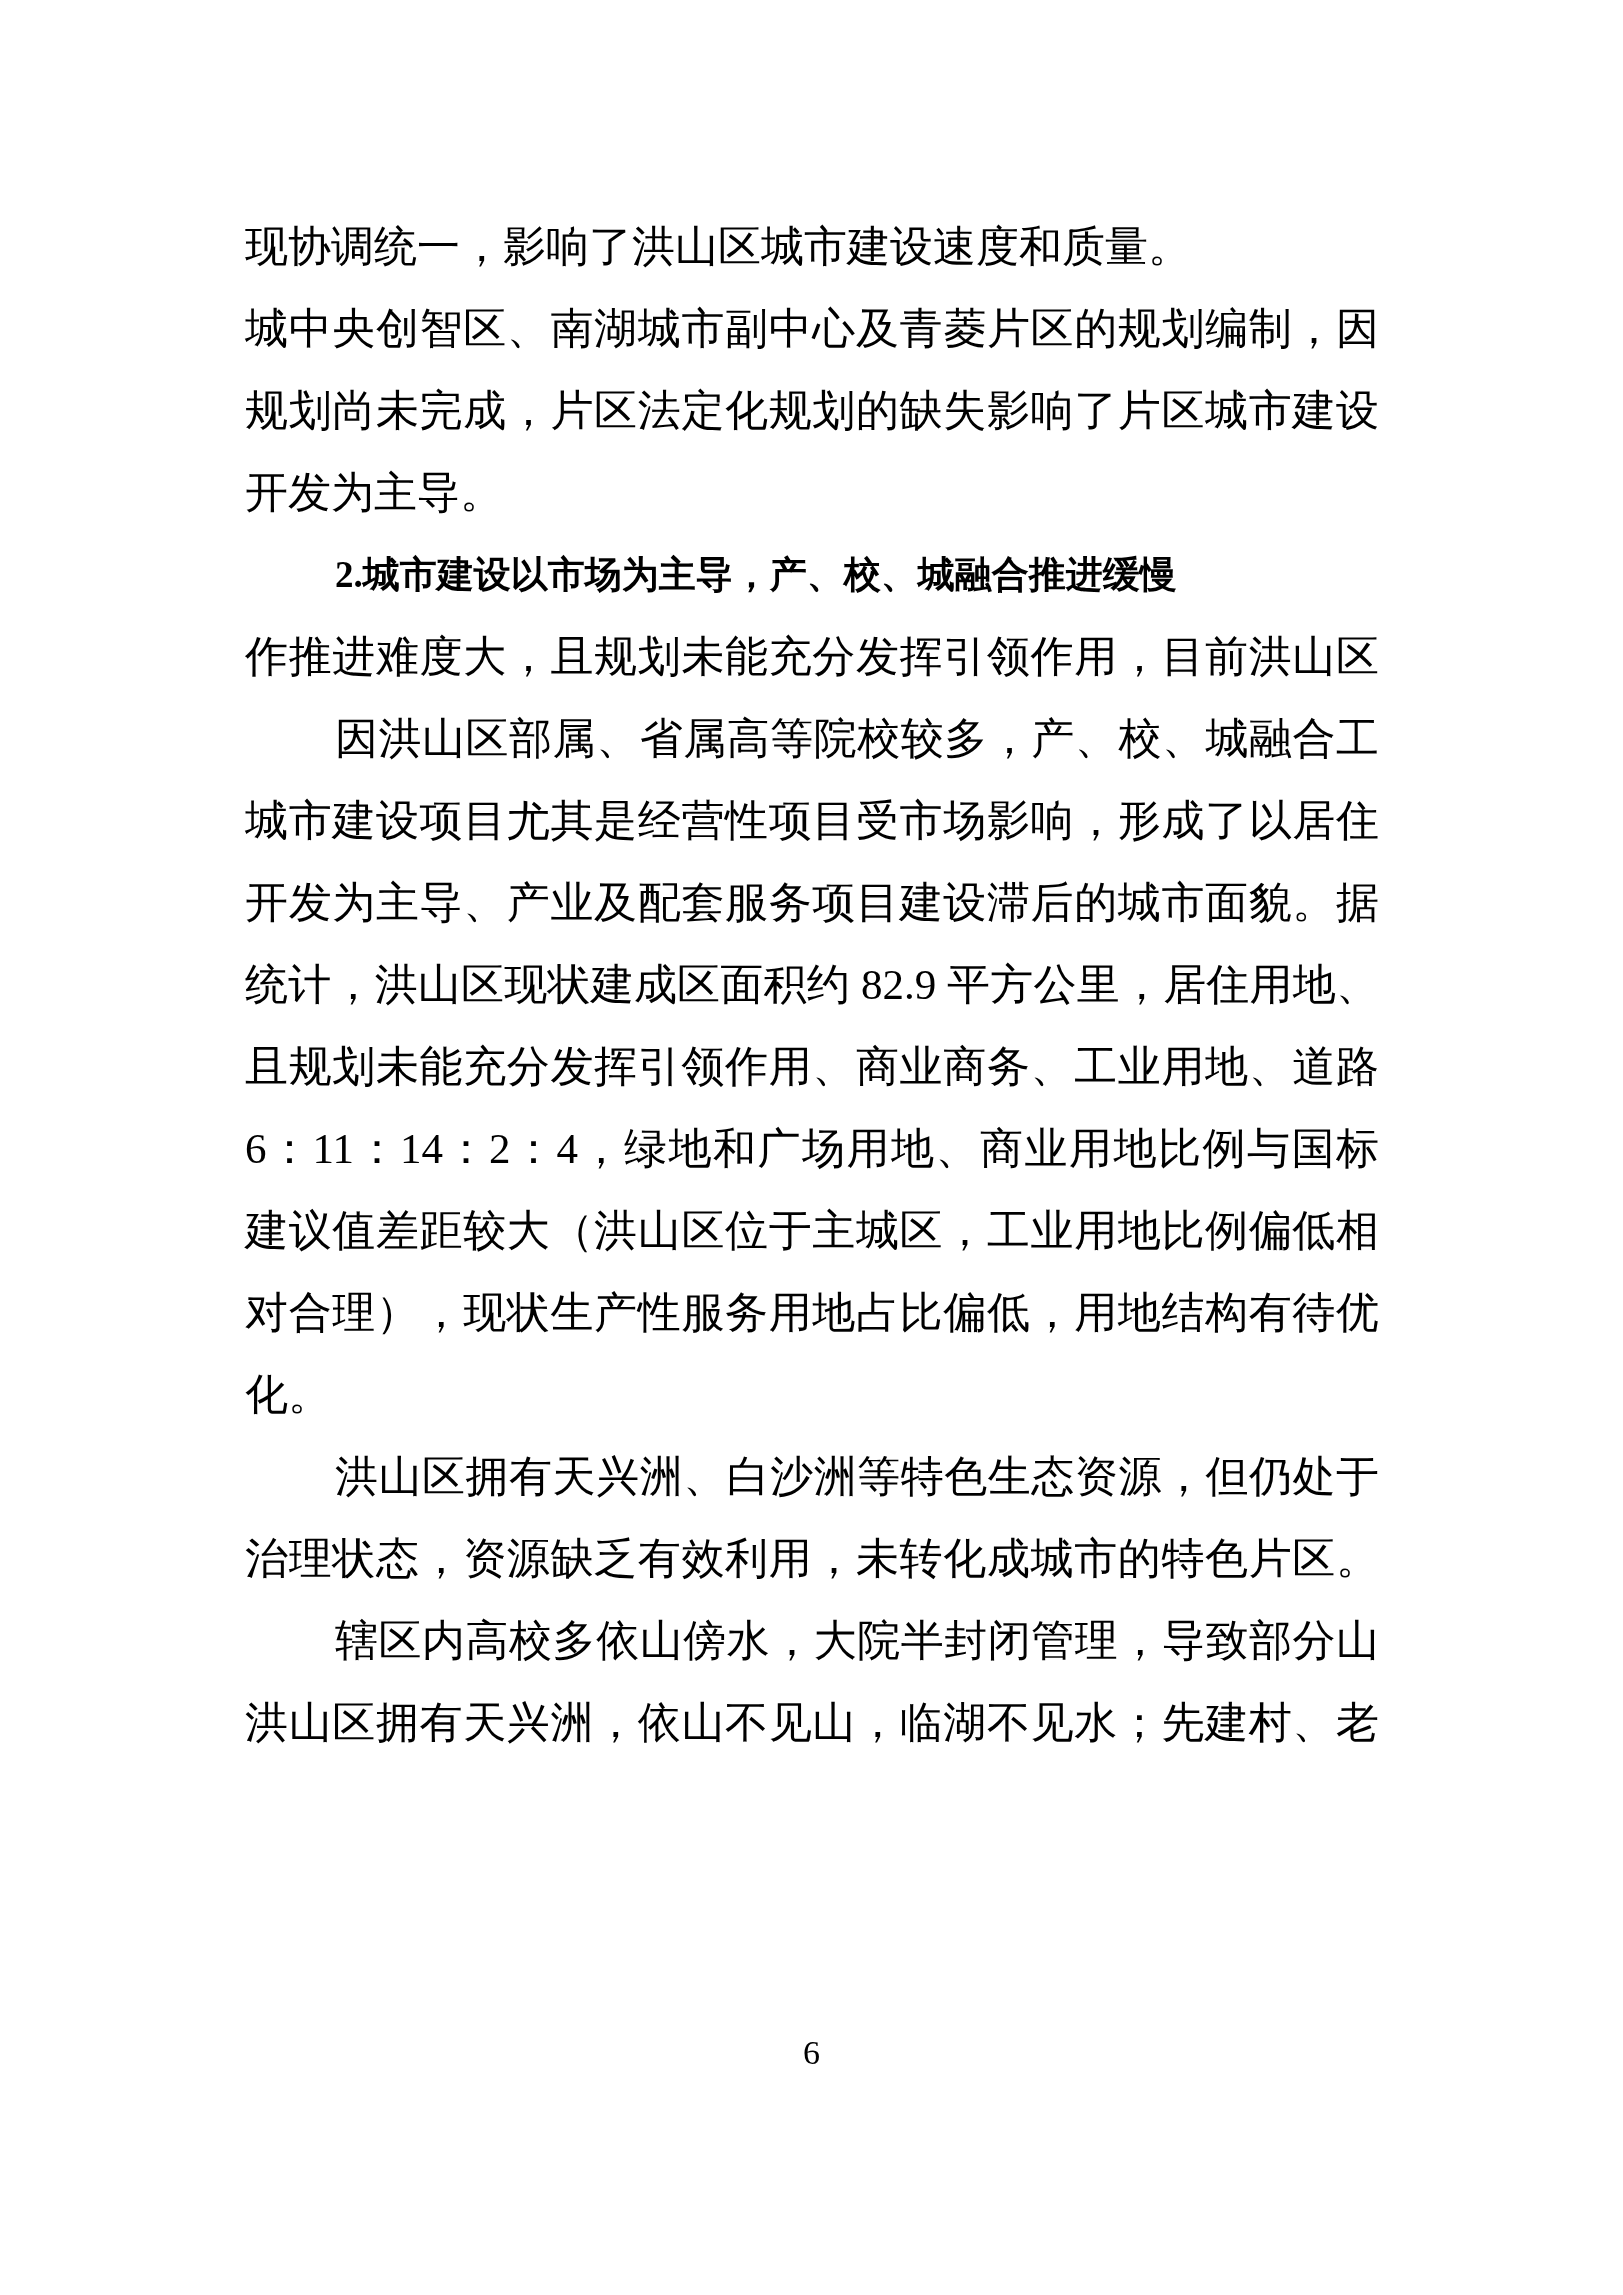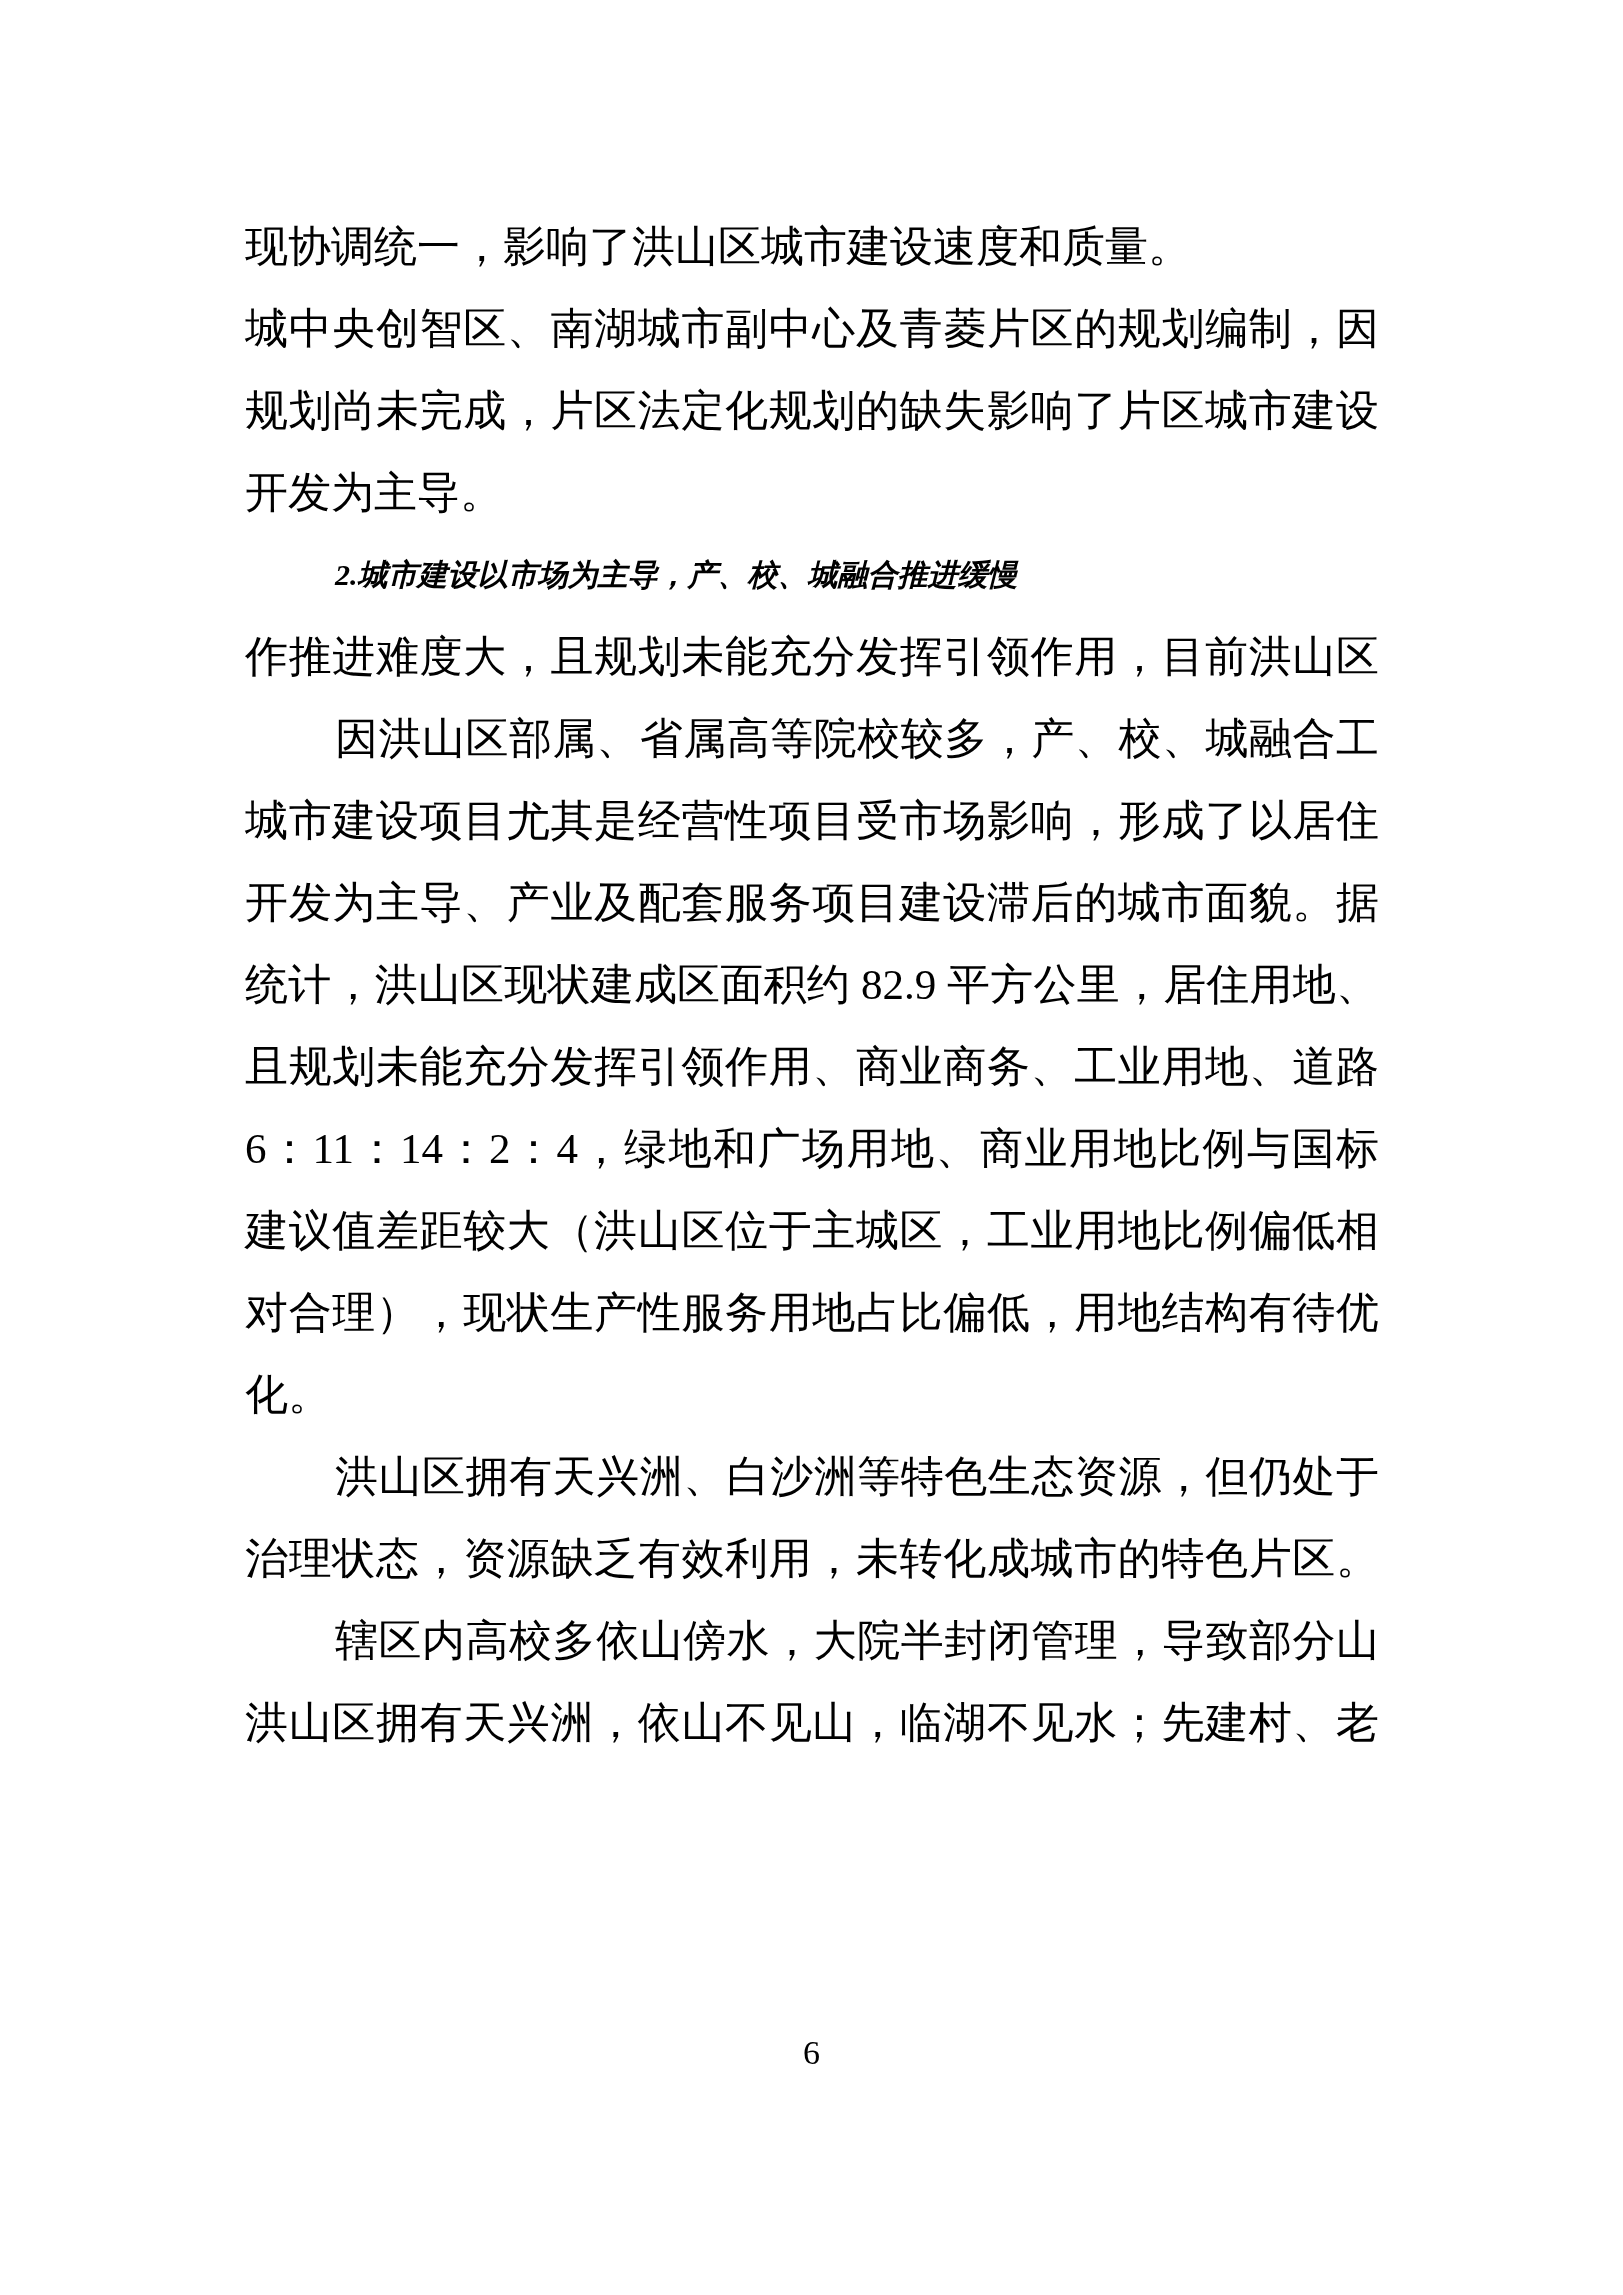--- a/index.html
+++ b/index.html
@@ -32,22 +32,21 @@
   }
   
   .fill {
     white-space: normal;
     text-align: justify;
     text-align-last: justify;
   }
   .indent { text-indent: 90px; }
   .heading {
     font-weight: bold;
-    font-size: 30px;
-    font-style: italic;
+    font-size: 37px;
   }
   .footer {
     position: absolute;
     left: 0;
     top: 2032px;
     width: 1623px;
     height: 42px;
     line-height: 42px;
     text-align: center;
     font-size: 34px;

